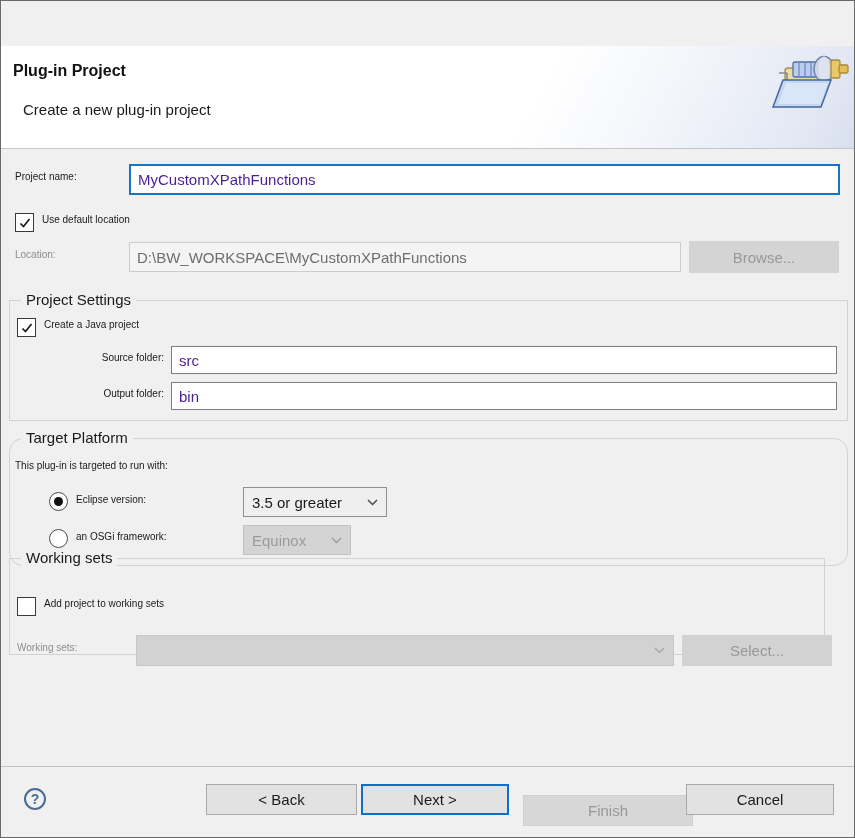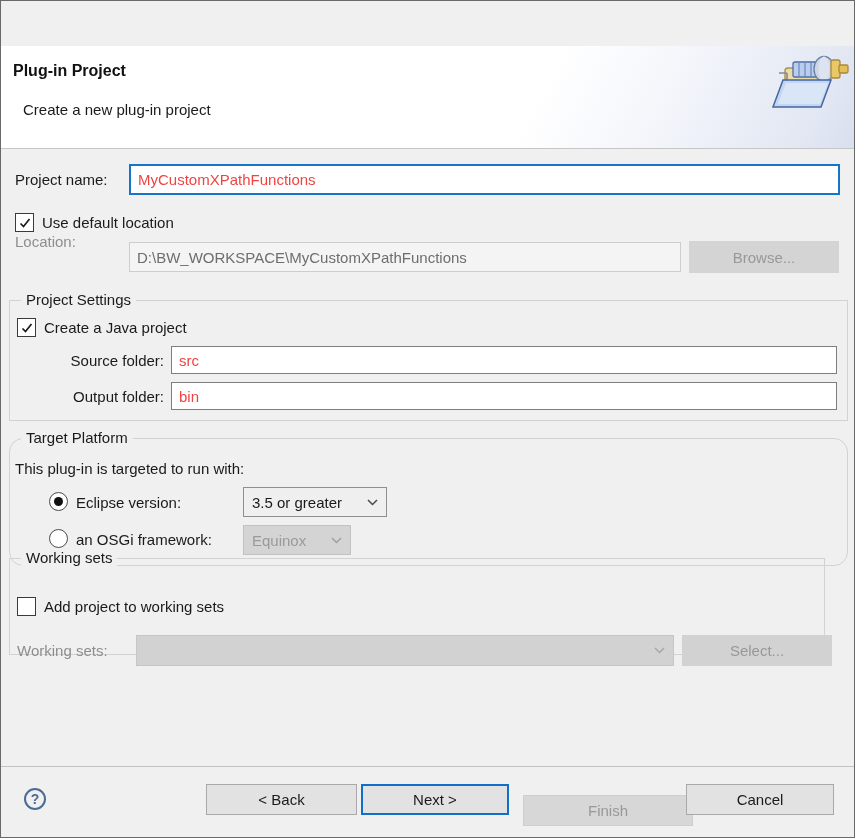--- a/index.html
+++ b/index.html
@@ -19,23 +19,23 @@
 
   
   .banner{position:absolute;left:0;top:45px;width:100%;height:103px;
     background:linear-gradient(118deg,#ffffff 62%,#f4f6fb 76%,#e2e7f3 94%,#d8dfef 100%);
     border-bottom:1px solid #c6c6c6;}
   .banner-title{position:absolute;left:12px;top:16px;font-size:16px;font-weight:bold;color:#111;}
   .banner-subtitle{position:absolute;left:22px;top:55px;font-size:15px;color:#1a1a1a;}
   .banner-icon{position:absolute;left:770px;top:3px;}
 
   
-  .lbl{position:absolute;font-size:15px;color:#1a1a1a;white-space:nowrap;}
+  .lbl{position:absolute;font-size:10px;color:#1a1a1a;white-space:nowrap;}
   .lbl.disabled{color:#8d8d8d;}
-  .tfield{position:absolute;font-size:15px;color:#ef4444;background:#fff;border:1px solid #7e7e7e;padding:0 7px;outline:none;}
+  .tfield{position:absolute;font-size:15px;color:#4c1d95;background:#fff;border:1px solid #7e7e7e;padding:0 7px;outline:none;}
   .tfield.focus{border:2px solid #1575c8;}
   .tfield.disabled{background:#f4f4f4;border:1px solid #cdcdcd;color:#6e6e6e;}
   .btn{position:absolute;display:flex;align-items:center;justify-content:center;font-size:15px;color:#1a1a1a;
        background:#e2e2e2;border:1px solid #a9a9a9;}
   .btn.default{border:2px solid #1070c9;}
   .btn.disabled{background:#d7d7d7;border:1px solid #cfcfcf;color:#989898;}
   .checkbox{position:absolute;width:19px;height:19px;background:#fff;border:1px solid #3a3a3a;display:flex;align-items:center;justify-content:center;}
   .radio{position:absolute;width:19px;height:19px;background:#fff;border:1px solid #4a4a4a;border-radius:50%;display:flex;align-items:center;justify-content:center;}
   .radio .dot{width:9px;height:9px;border-radius:50%;background:#111;display:none;}
   .radio.selected .dot{display:block;}
@@ -85,21 +85,21 @@
   <span class="lbl" style="left:14px;top:170px;">Project name:</span>
   <input class="tfield focus" style="left: 128px; top: 163px; width: 711px; height: 31px;" type="text" value="MyCustomXPathFunctions">
 
   <span class="checkbox" style="left:14px;top:212px;">
     <svg width="14" height="14" viewBox="0 0 14 14">
       <polyline points="2.5,7.5 5.5,10.5 11.5,3" fill="none" stroke="#1a1a1a" stroke-width="1.7"></polyline>
     </svg>
   </span>
   <span class="lbl" style="left:41px;top:213px;">Use default location</span>
 
-  <span class="lbl disabled" style="left:14px;top:232px;">Location:</span>
+  <span class="lbl disabled" style="left:14px;top:248px;">Location:</span>
   <input class="tfield disabled" style="left: 128px; top: 241px; width: 552px; height: 30px;" type="text" value="D:\BW_WORKSPACE\MyCustomXPathFunctions">
   <div class="btn disabled" style="left:688px;top:240px;width:150px;height:32px;border:none;background:#d4d4d4;">Browse...</div>
 
   <div class="group" style="left:8px;top:299px;width:839px;height:121px;">
     <span class="group-legend">Project Settings</span>
   </div>
   <span class="checkbox" style="left:16px;top:317px;">
     <svg width="14" height="14" viewBox="0 0 14 14">
       <polyline points="2.5,7.5 5.5,10.5 11.5,3" fill="none" stroke="#1a1a1a" stroke-width="1.7"></polyline>
     </svg>

